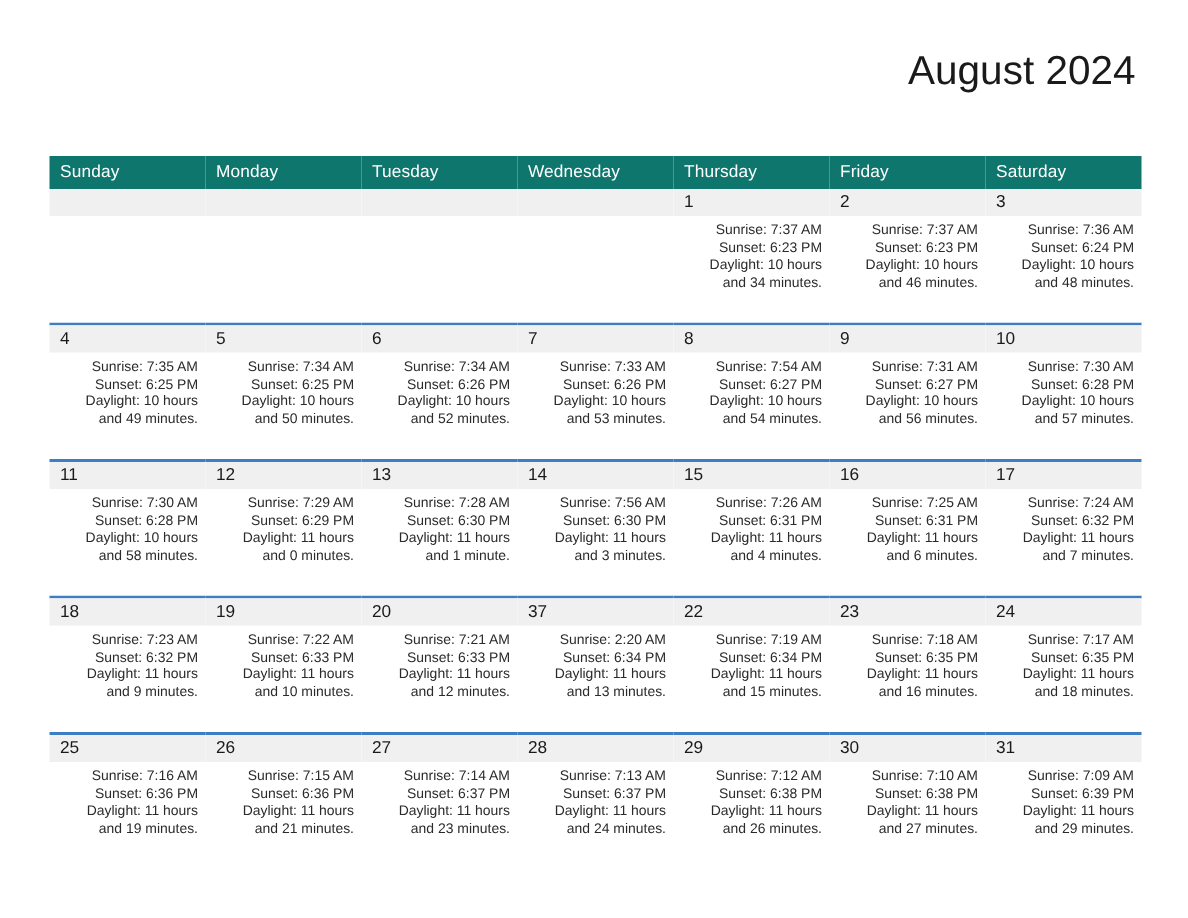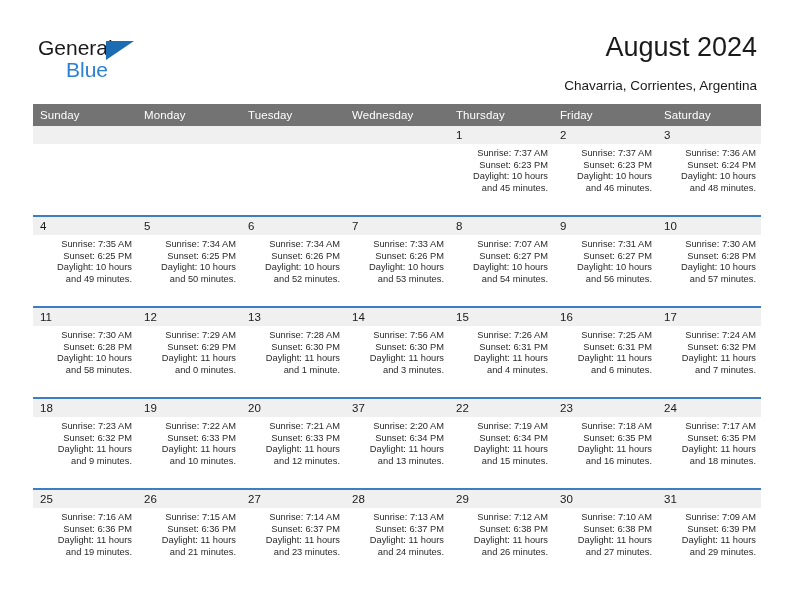--- a/index.html
+++ b/index.html
@@ -90,21 +90,21 @@
     width: 728px;
   }
   table.cal {
     border-collapse: collapse;
     table-layout: fixed;
     width: 728px;
   }
   table.cal col { width: 104px; }
 
   thead th {
-    background: #737373;
+    background: #0f766e;
     color: #ffffff;
     font-size: 11.5px;
     font-weight: normal;
     text-align: left;
     padding: 5px 0 5px 7px;
     height: 11px;
     vertical-align: middle;
     letter-spacing: 0.1px;
   }
 
@@ -142,28 +142,22 @@
   }
   .details div { white-space: nowrap; }
 </style>
 </head>
 <body>
 
 <div class="page">
 
   <div class="header">
 
-    <div class="logo">
-      <span class="logo-general">General</span>
-      <span class="logo-tri"></span>
-      <span class="logo-blue">Blue</span>
-    </div>
 
     <div class="title">August 2024</div>
-    <div class="subtitle">Chavarria, Corrientes, Argentina</div>
   </div>
 
   <div class="calendar">
     <table class="cal">
       <colgroup>
         <col>
           <col>
           <col>
           <col>
           <col>
@@ -227,21 +221,21 @@
                 </div>
               </div>
             </td>
             <td>
               <div class="cell">
                 <div class="daynum-band">1</div>
                 <div class="details">
                   <div>Sunrise: 7:37 AM</div>
                   <div>Sunset: 6:23 PM</div>
                   <div>Daylight: 10 hours</div>
-                  <div>and 45 minutes.</div>
+                  <div>and 34 minutes.</div>
                 </div>
               </div>
             </td>
             <td>
               <div class="cell">
                 <div class="daynum-band">2</div>
                 <div class="details">
                   <div>Sunrise: 7:37 AM</div>
                   <div>Sunset: 6:23 PM</div>
                   <div>Daylight: 10 hours</div>
@@ -303,21 +297,21 @@
                   <div>Sunset: 6:26 PM</div>
                   <div>Daylight: 10 hours</div>
                   <div>and 53 minutes.</div>
                 </div>
               </div>
             </td>
             <td>
               <div class="cell">
                 <div class="daynum-band">8</div>
                 <div class="details">
-                  <div>Sunrise: 7:07 AM</div>
+                  <div>Sunrise: 7:54 AM</div>
                   <div>Sunset: 6:27 PM</div>
                   <div>Daylight: 10 hours</div>
                   <div>and 54 minutes.</div>
                 </div>
               </div>
             </td>
             <td>
               <div class="cell">
                 <div class="daynum-band">9</div>
                 <div class="details">

